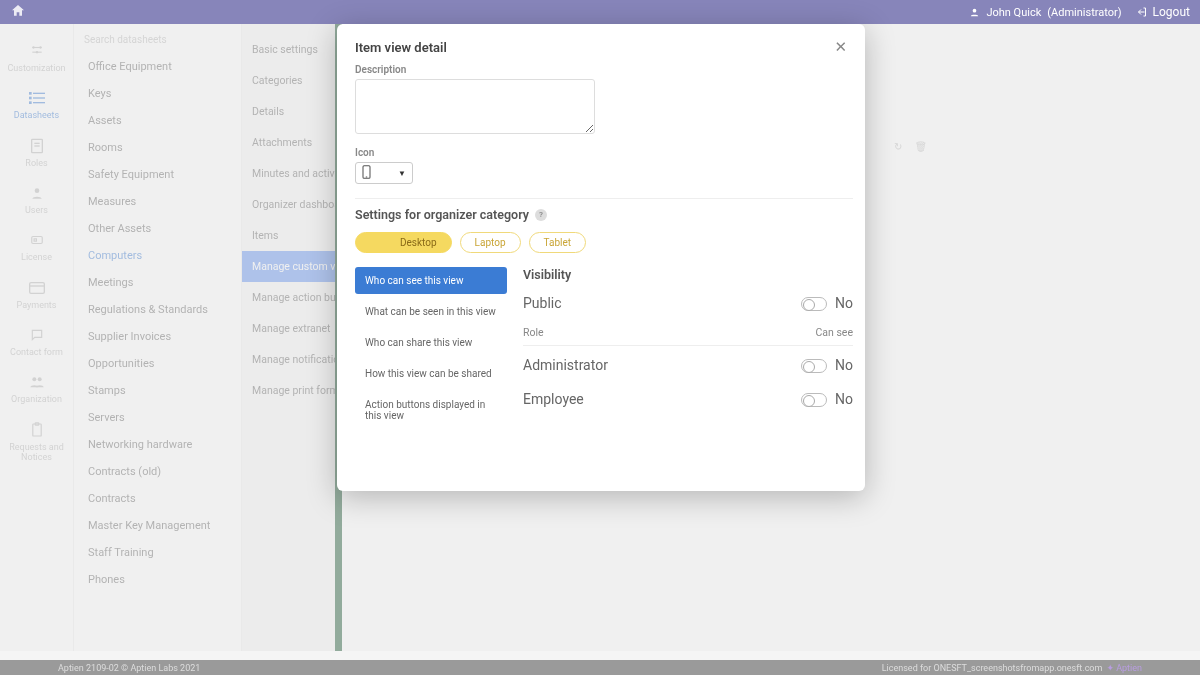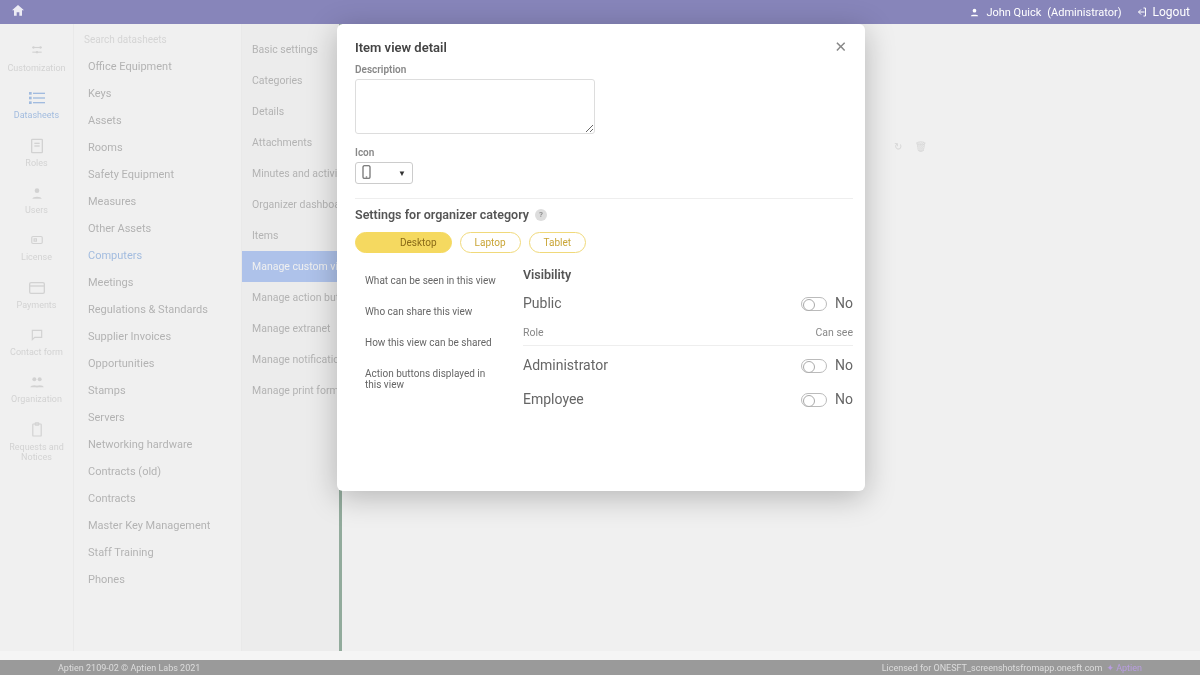--- a/index.html
+++ b/index.html
@@ -17,21 +17,21 @@
     .leftnav .nav-item { display: flex; flex-direction: column; align-items: center; padding: 8px 4px; font-size: 9px; color: #b5b5b5; cursor: pointer; }
     .leftnav .nav-item.active { color: #3b7cd4; }
     .leftnav .nav-item .icon-slot { width: 18px; height: 18px; margin-bottom: 3px; display: flex; align-items: center; justify-content: center; }
     .leftnav .nav-item .label { text-align: center; line-height: 1.15; }
     
     .secondcol { width: 168px; background: #fff; border-right: 1px solid #eee; padding-top: 10px; overflow-y: auto; }
     .secondcol .search { margin: 0 10px 8px 10px; font-size: 10px; color: #bbb; }
     .secondcol .item { padding: 7px 14px; font-size: 11px; color: #666; cursor: pointer; }
     .secondcol .item.active { color: #3b7cd4; }
     
-    .thirdcol { width: 100px; background: #f5f5f5; border-right: 3px solid #14532d; padding-top: 10px; }
+    .thirdcol { width: 100px; background: #f5f5f5; border-right: 7px solid #14532d; padding-top: 10px; }
     .thirdcol .item { padding: 9px 10px; font-size: 10.5px; color: #666; cursor: pointer; white-space: nowrap; overflow: hidden; }
     .thirdcol .item.active { background: #5b8def; color: #fff; }
     
     .content { flex: 1; padding: 16px 18px; color: #777; font-size: 11px; }
     
     .footer { position: absolute; bottom: 0; left: 0; right: 0; height: 15px; background: #9a9a9a; color: #ddd; display: flex; align-items: center; padding: 0 58px; font-size: 9px; }
     .footer .spacer { flex: 1; }
     .footer .brand { color: #b89de0; margin-left: 4px; }
     
     .dim-overlay { position: absolute; inset: 24px 0 24px 0; background: rgba(230,230,230,0.6); }
@@ -281,20 +281,21 @@
     </div>
     
     <div class="pills" id="pills">
         <div class="pill active">Desktop</div>
         <div class="pill">Laptop</div>
         <div class="pill">Tablet</div>
       </div>
     
     <div class="two-col">
       <div class="tabs-col" id="tabs">
+          <div class="tab active">Who can see this view</div>
           <div class="tab">What can be seen in this view</div>
           <div class="tab">Who can share this view</div>
           <div class="tab">How this view can be shared</div>
           <div class="tab">Action buttons displayed in this view</div>
         </div>
       <div class="vis-col">
         <div class="vis-title">Visibility</div>
         <div class="vis-row">
           <span class="label">Public</span>
           <span class="toggle"></span>

